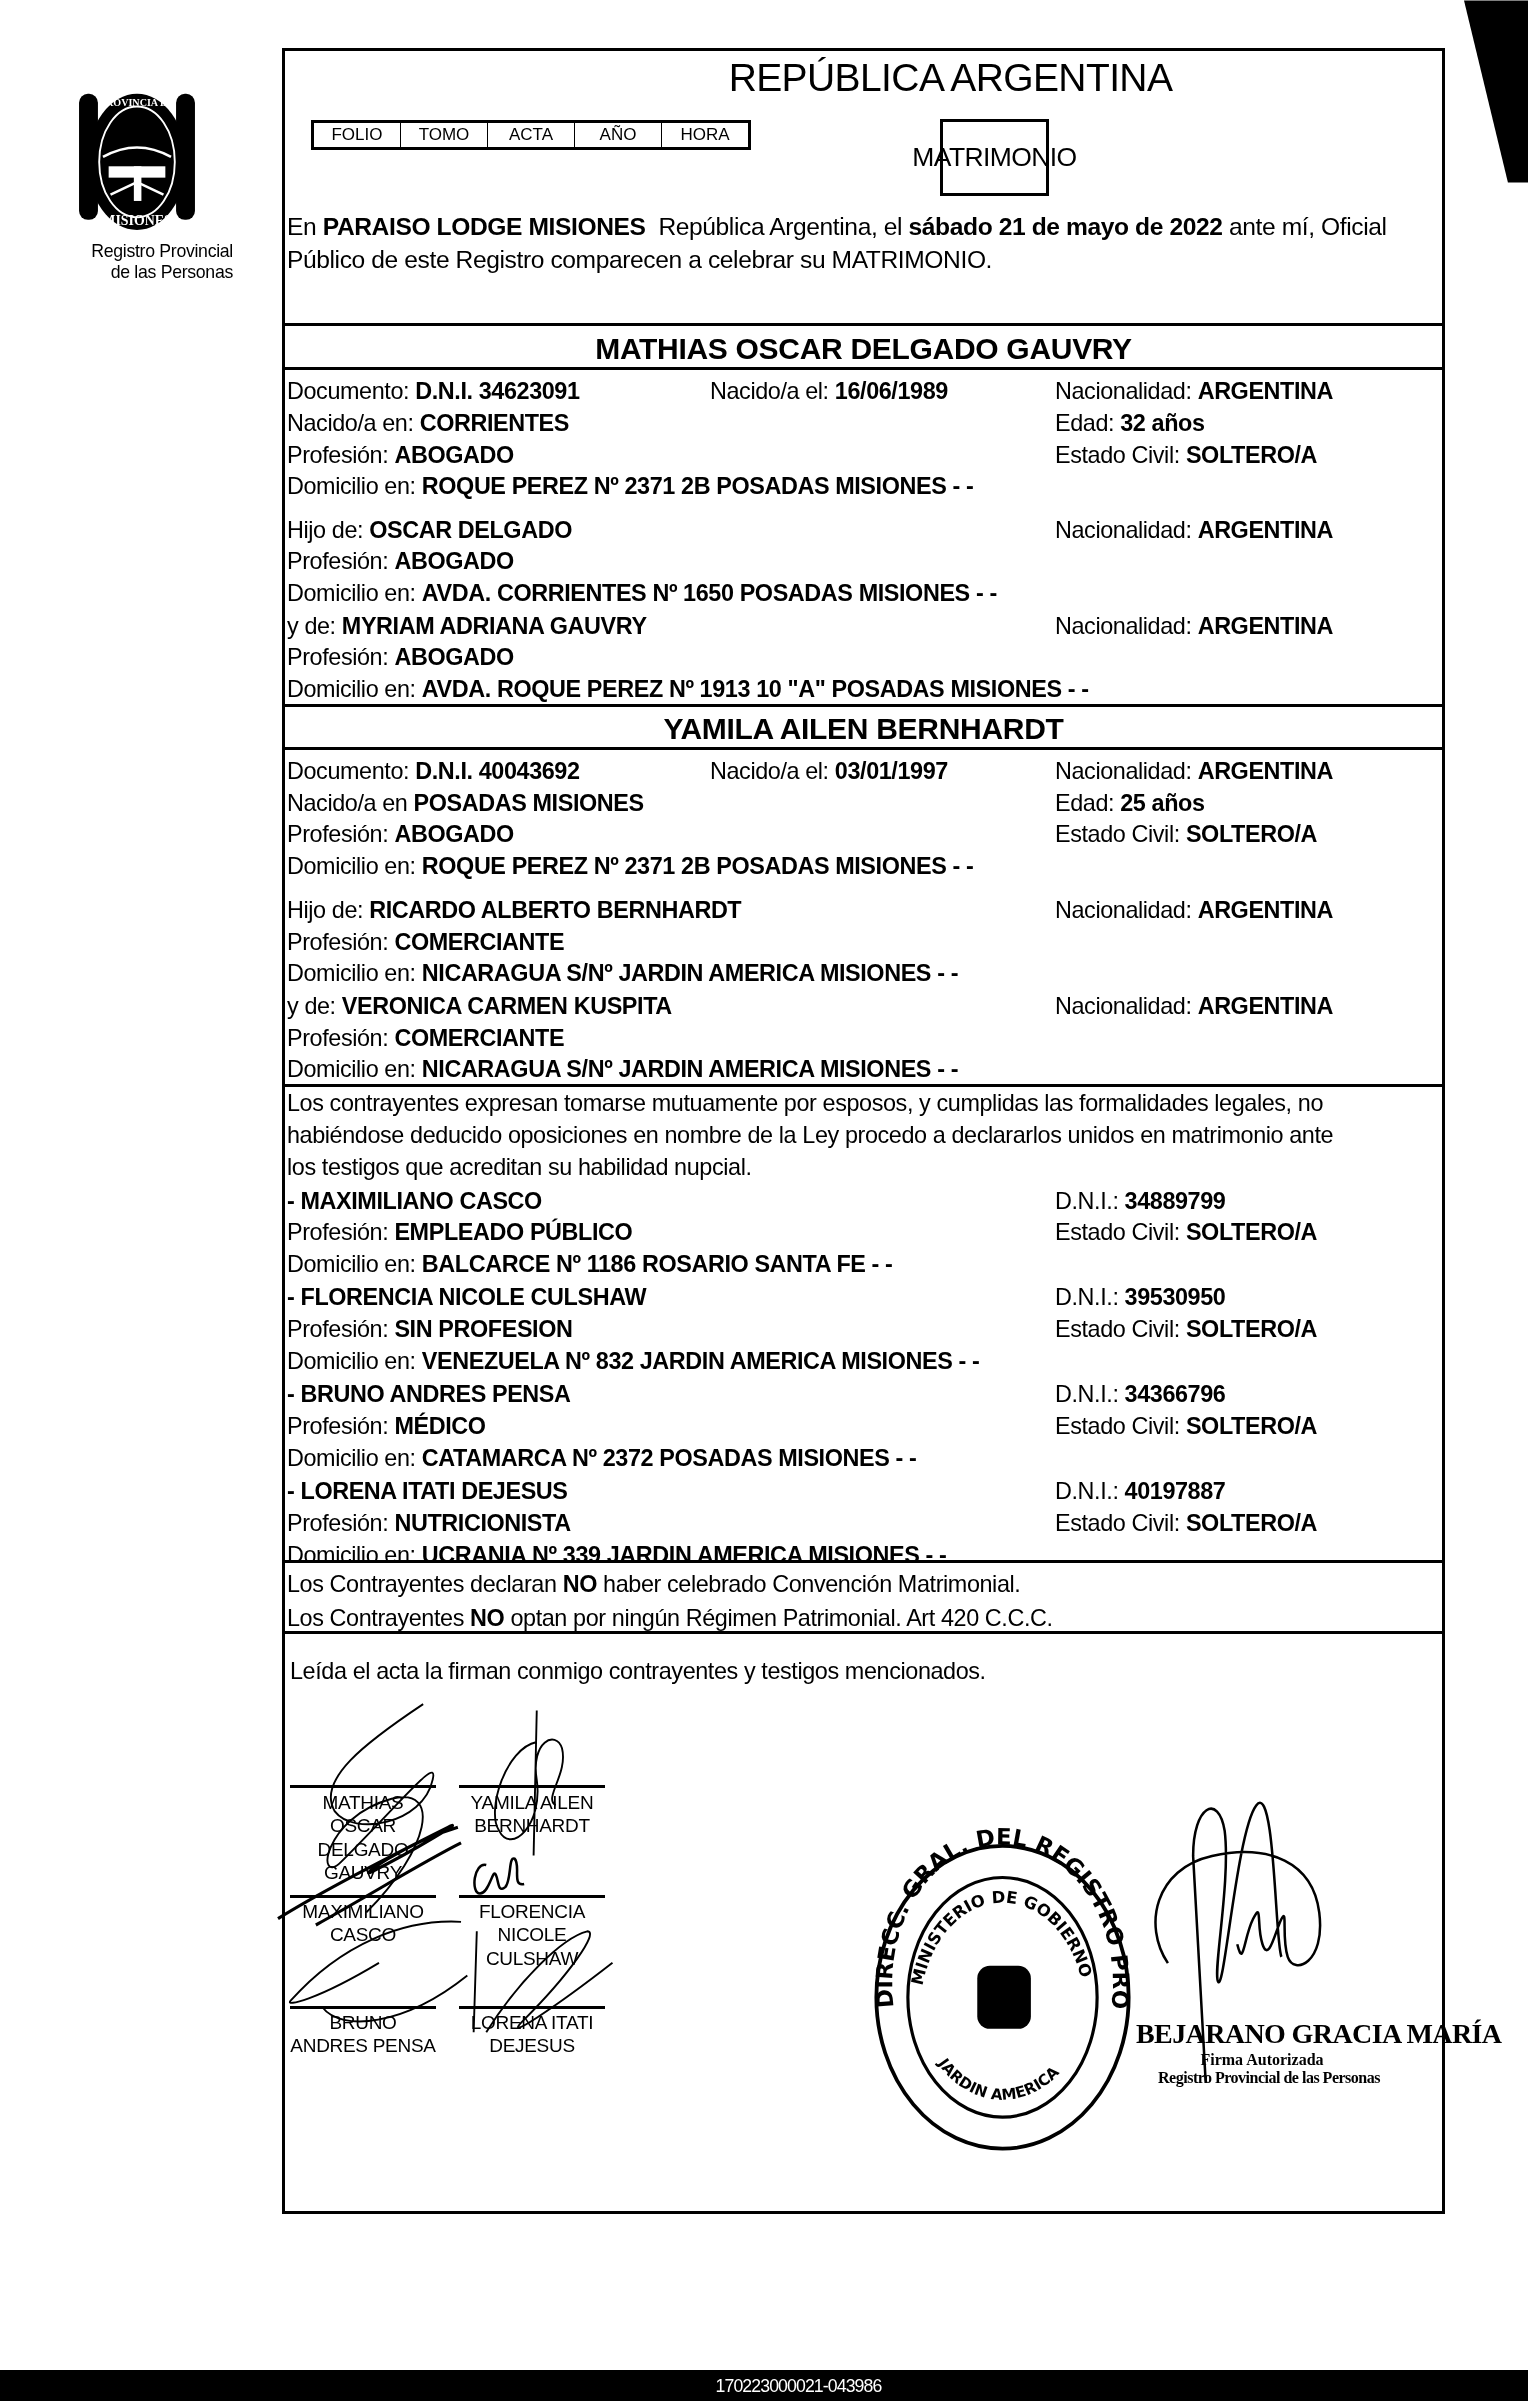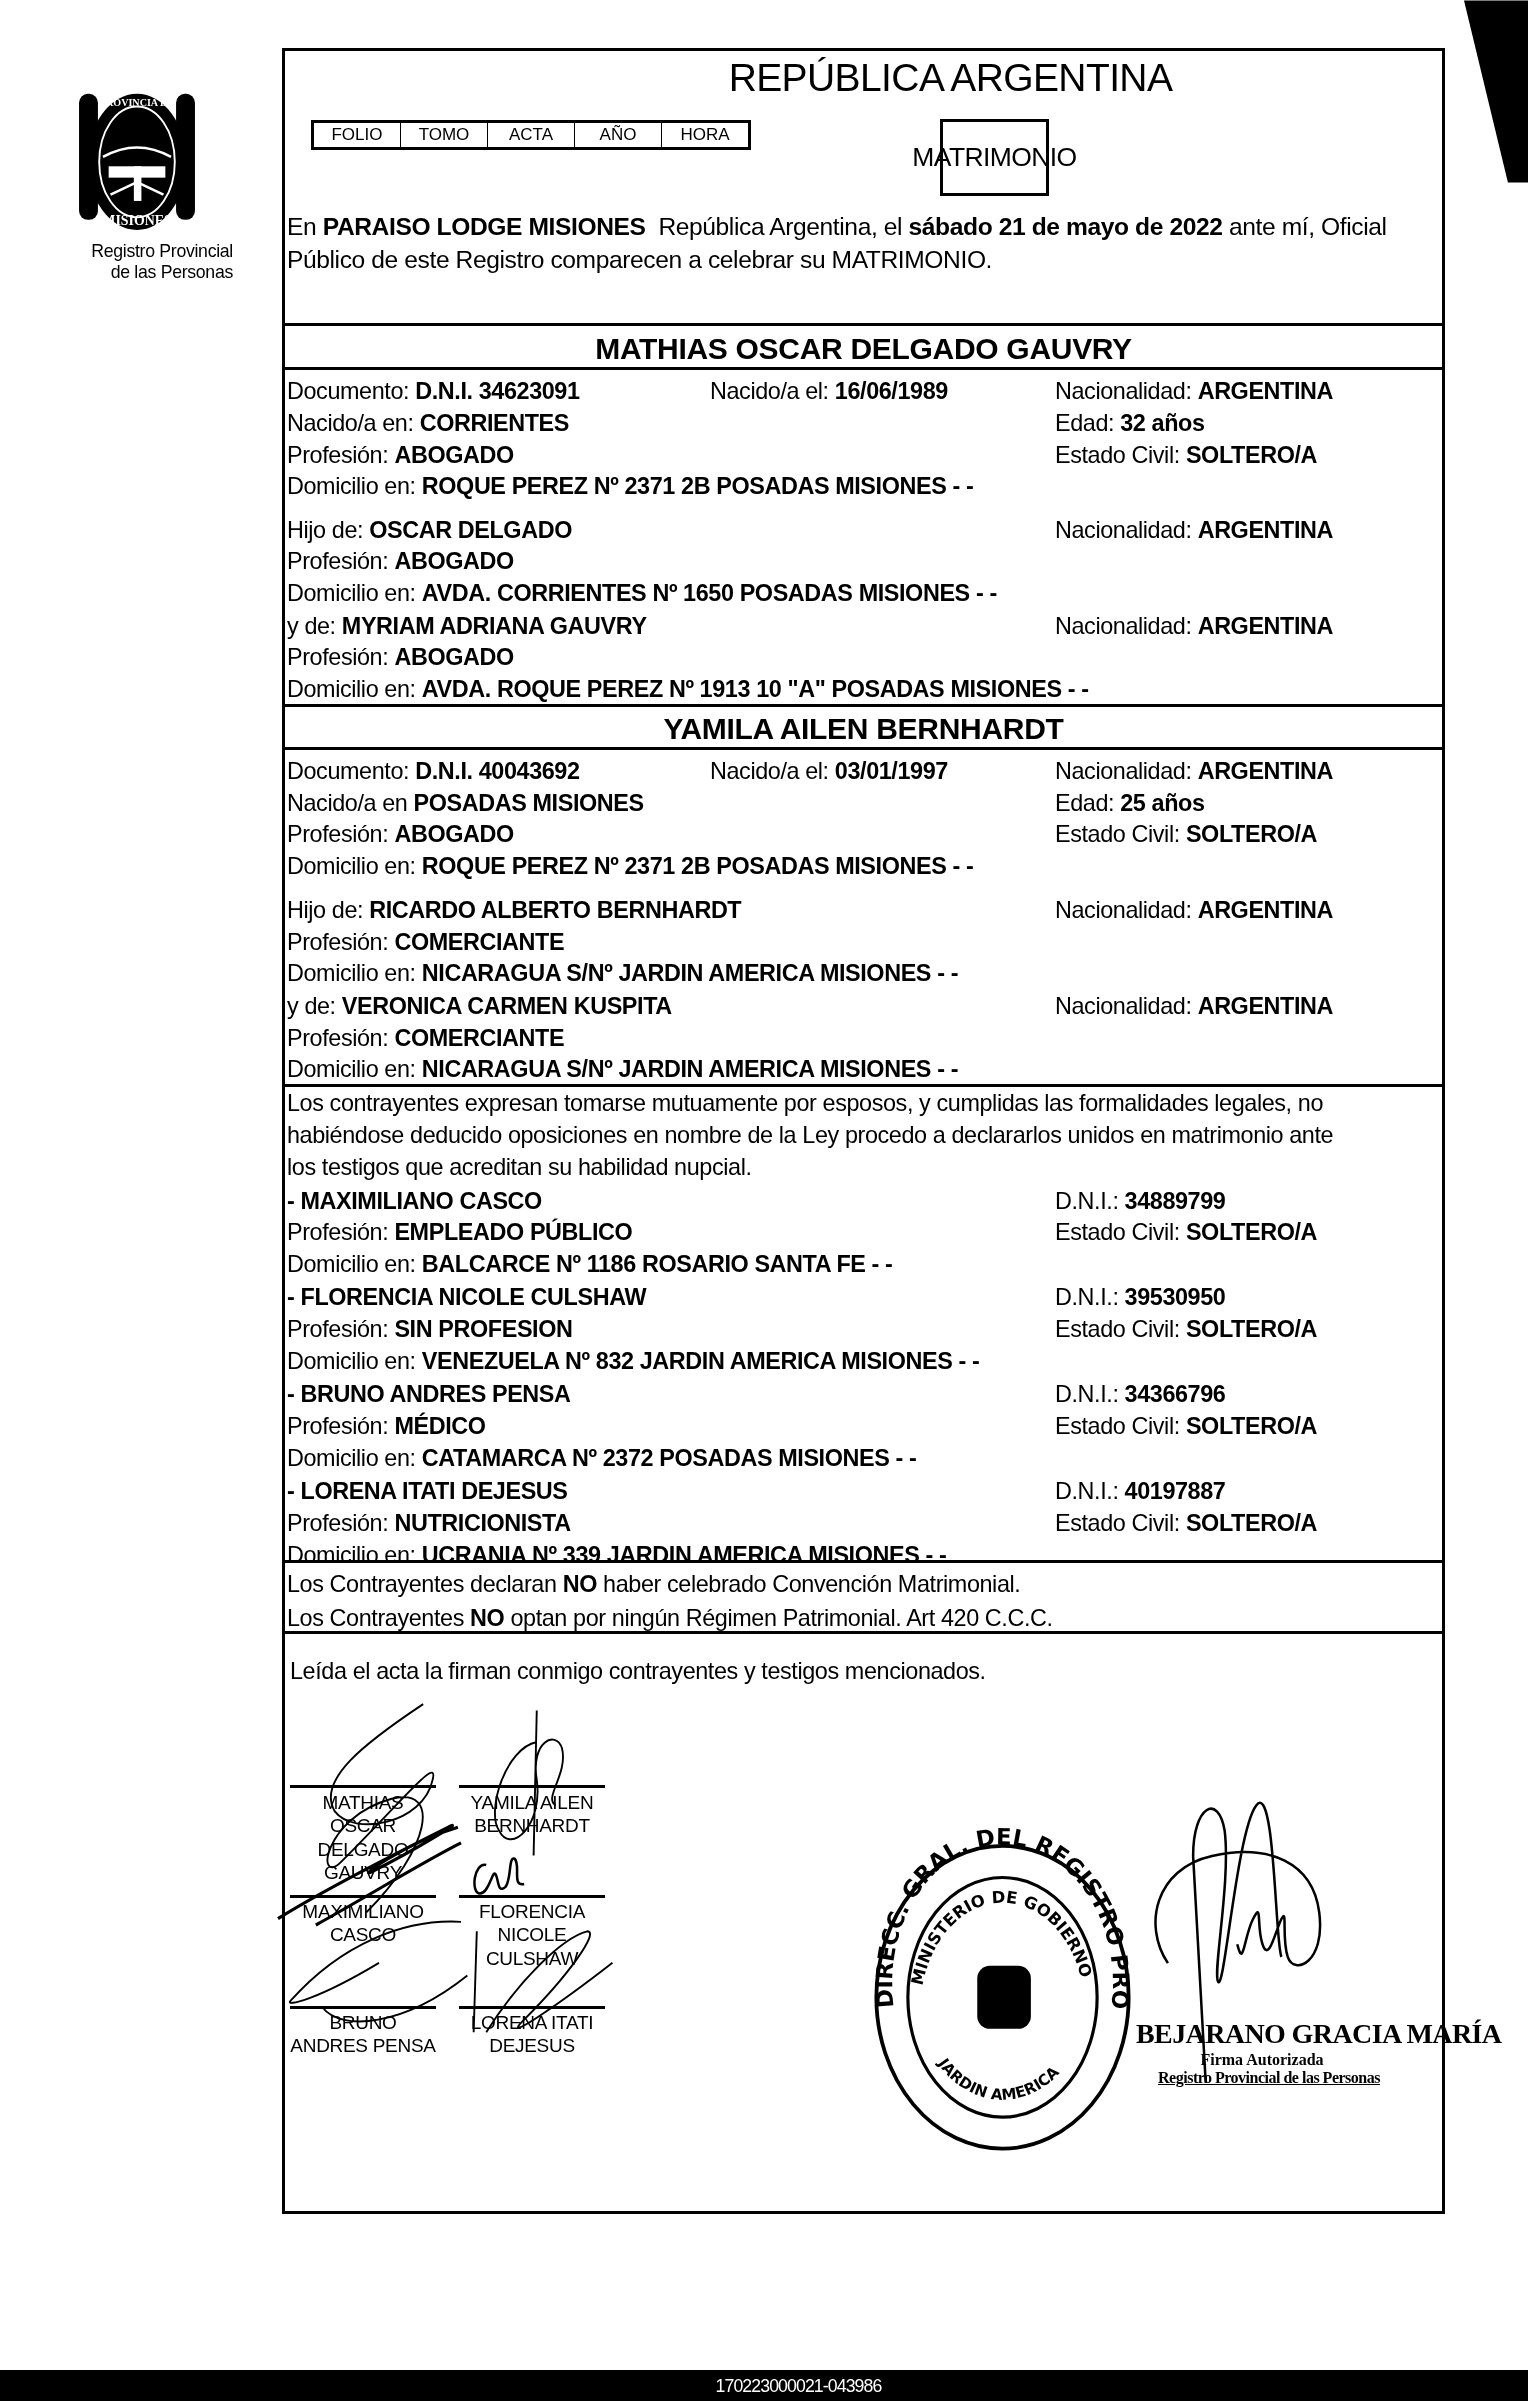--- a/index.html
+++ b/index.html
@@ -45,21 +45,21 @@
 
   
   .sig-line { position:absolute; height:3.2px; background:#000; }
   .sig-name { position:absolute; text-align:center; font-size:19px; line-height:23.4px; letter-spacing:-0.3px; }
   svg.scribble { position:absolute; overflow:visible; }
 
   #seal { left:870px; top:1827px; width:265px; height:328px; }
   #official-sig { left:1130px; top:1755px; width:265px; height:328px; }
   #official-name { left:1136px; top:2018px; font-family:"Liberation Serif", serif; font-weight:bold; font-size:28px; letter-spacing:-0.6px; }
   #official-title { left:1180px; top:2051px; width:164px; text-align:center; font-family:Liberation Serif, serif; font-weight:bold; font-size:16px; line-height:17.7px; }
-  #official-org { left:1149px; top:2069px; width:240px; text-align:center; font-family:"Liberation Serif", serif; font-weight:bold; font-size:16px; line-height:17.7px; letter-spacing:-0.5px;text-decoration:underline; }
+  #official-org { left:1149px; top:2069px; width:240px; text-align:center; font-family:"Liberation Serif", serif; font-weight:bold; font-size:16px; line-height:17.7px; letter-spacing:-0.5px; }
 
   #footer-bar { left:0; top:2370px; width:1529px; height:32px; background:#000; }
   #footer-code { left:0; top:2370px; width:1529px; height:32px; color:#fff; text-align:center; font-size:17.7px; line-height:32px; letter-spacing:-0.9px;padding-left:34px; }
 </style>
 </head>
 <body>
 
 <svg id="corner-shadow" viewBox="0 0 102 290">
   <polygon points="0,0 102,0 102,290 70,290" fill="#000"></polygon>
 </svg>

